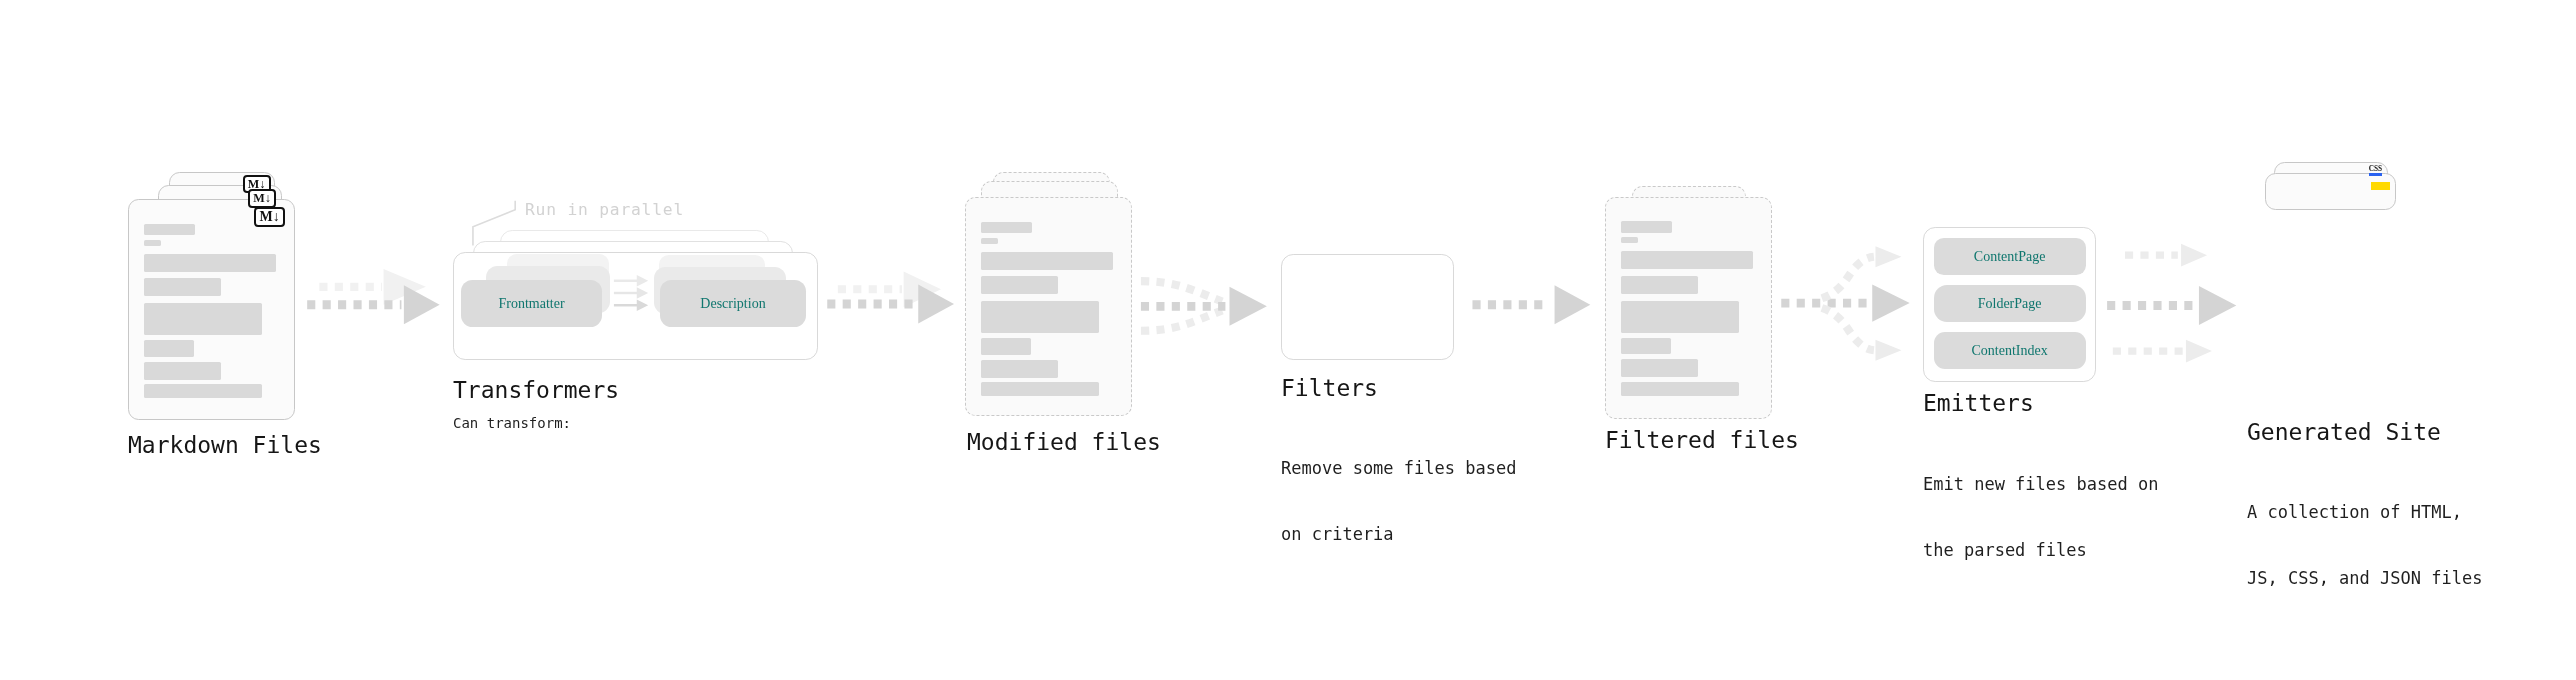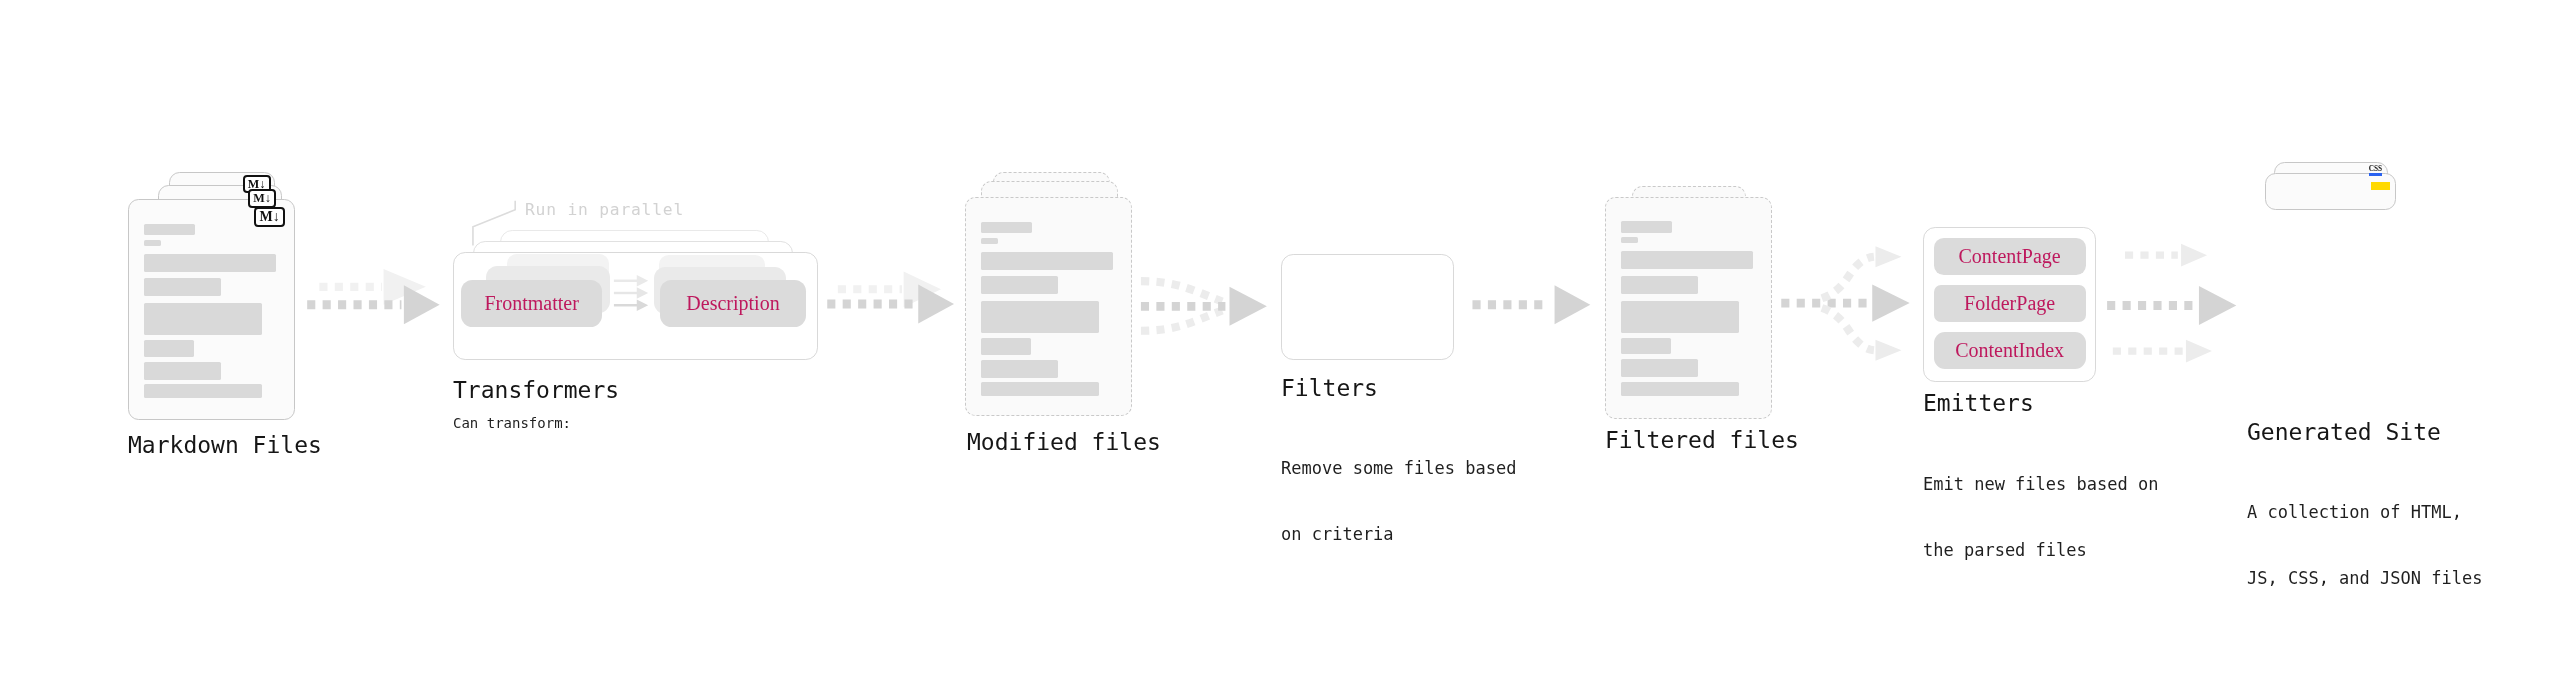--- a/index.html
+++ b/index.html
@@ -27,22 +27,22 @@
   .htmlbadge{position:absolute;z-index:3;text-align:center;width:21px;}
   .htmltext{display:block;font-style:normal;font-size:6.5px;font-weight:bold;color:#111;
             letter-spacing:0.8px;line-height:7.3px;margin-bottom:0.8px;}
 
   
   .box{position:absolute;background:#ffffff;border:1.6px solid #d9d9d9;border-radius:12.2px;box-sizing:border-box;}
   .box.mid{border-color:#e1e1e1;}
   .box.back{border-color:#e9e9e9;}
 
   
-  .pill{position:absolute;background:#dbdbdb;border-radius:11.4px;color:#be185d;
-        font-size:20px;display:flex;align-items:center;justify-content:center;z-index:4;}
+  .pill{position:absolute;background:#dbdbdb;border-radius:11.4px;color:#0f766e;
+        font-size:14px;display:flex;align-items:center;justify-content:center;z-index:4;}
   .ghost1{position:absolute;background:#eaeaea;border-radius:11.4px;z-index:3;}
   .ghost2{position:absolute;background:#f3f3f3;border-radius:9.8px;z-index:2;}
 
   
   .title{position:absolute;font-size:23px;line-height:26px;font-weight:500;color:#161616;white-space:nowrap;z-index:2;}
   .desc{position:absolute;font-size:17px;line-height:22px;color:#1f1f1f;white-space:pre;z-index:2;}
   .desc.small{font-size:14px;line-height:21px;}
   .bullets{position:absolute;font-size:16.3px;line-height:21px;color:#1f1f1f;white-space:pre;z-index:2;}
   .note{position:absolute;font-size:16.3px;color:#d2d2d2;letter-spacing:0.8px;white-space:nowrap;z-index:2;}
 
@@ -202,21 +202,21 @@
           <div class="bar" style="width: 77px; height: 18px; margin-top: 4.9px;"></div>
           <div class="bar" style="width: 118px; height: 14px; margin-top: 4.9px;"></div>
         </div>
     </div>
   </div>
   <div class="title" style="left:1605px;top:427px">Filtered files</div>
 
   <div class="stage" style="left:1923px;top:227px;width:179px;height:163px">
     <div class="box" style="left:0;top:0;width:173px;height:155px"></div>
     <div class="pill" style="left:10.6px;top:11.4px;width:152px;height:37px;border-radius:9.8px">ContentPage</div>
-    <div class="pill" style="left:10.6px;top:58px;width:152px;height:37px;border-radius:7px">FolderPage</div>
+    <div class="pill" style="left:10.6px;top:58px;width:152px;height:37px;border-radius:13px">FolderPage</div>
     <div class="pill" style="left:10.6px;top:105px;width:152px;height:37px;border-radius:11px">ContentIndex</div>
   </div>
   <div class="title" style="left:1923px;top:390px">Emitters</div>
   <div class="desc" style="left:1923px;top:429px">
     <div>Emit new files based on</div>
     <div>the parsed files</div>
   </div>
 
   <div class="stage" style="left:2247px;top:162px;width:179px;height:252px">
     <div class="doc" style="left:27px;top:0;width:114px;height:37px">

